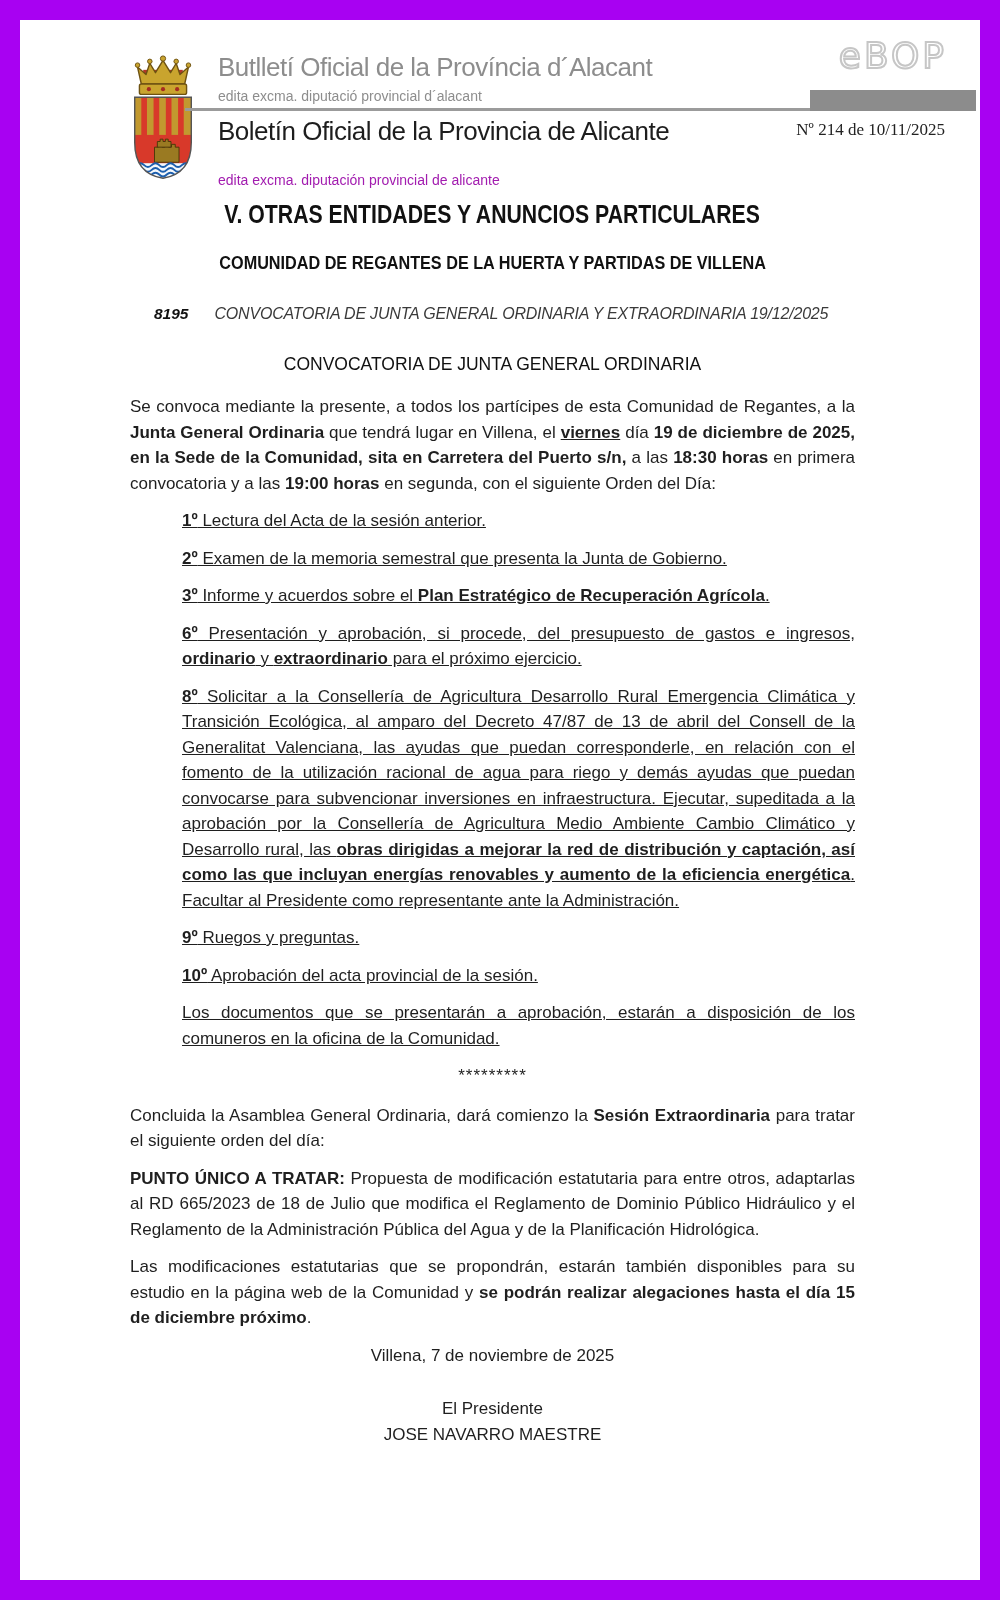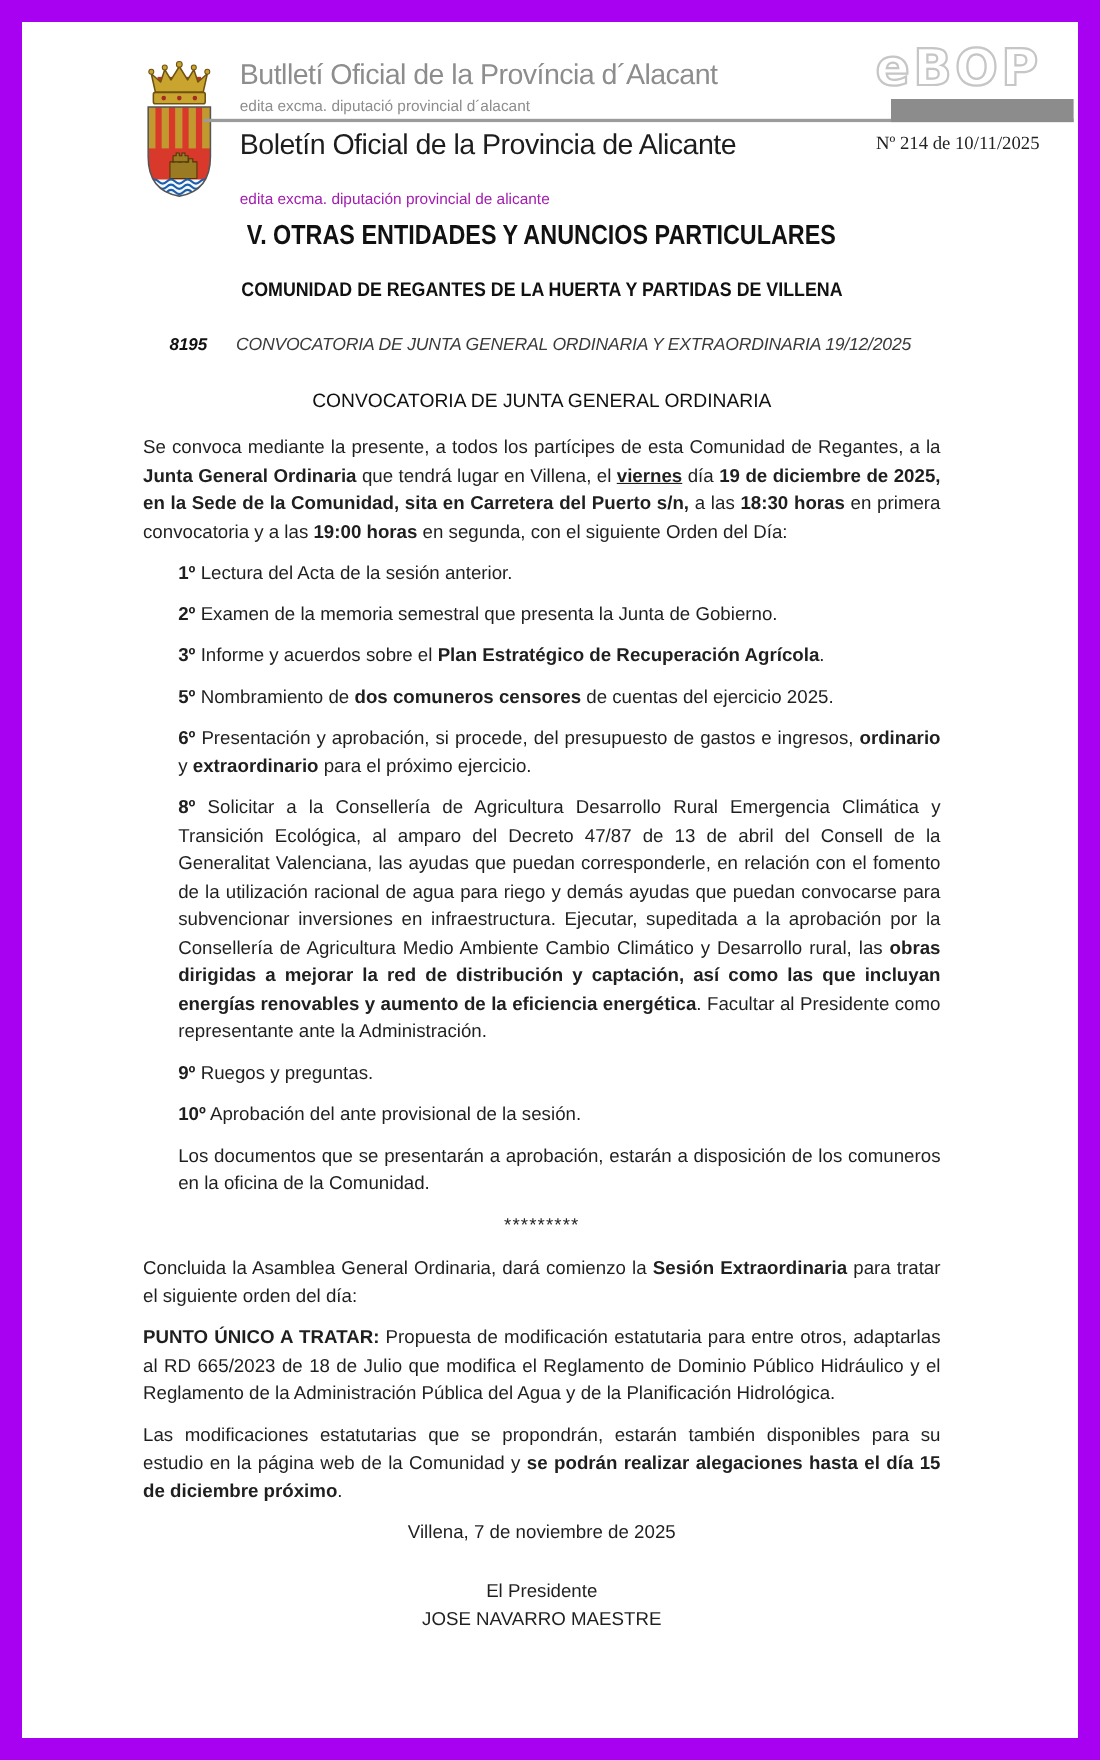--- a/index.html
+++ b/index.html
@@ -35,21 +35,21 @@
     position: absolute; left: 198px; top: 96px;
     font-size: 26px; letter-spacing: -0.5px; color: #1d1d1d; white-space: nowrap;
   }
   .mast-esp-sub {
     position: absolute; left: 198px; top: 152px;
     font-size: 14px; color: #a21caf; white-space: nowrap;
   }
   .ebop {
     position: absolute; right: 33px; top: 18px;
     font-family: "DejaVu Sans", sans-serif;
-    font-size: 46px; font-weight: 700; letter-spacing: 3px;
+    font-size: 36px; font-weight: 400; letter-spacing: 3px;
     color: #d0d0d0;
     -webkit-text-fill-color: #ffffff;
     -webkit-text-stroke: 2px #c6c6c6;
     line-height: 1;
   }
   .graybar {
     position: absolute; right: 4px; top: 70px;
     width: 166px; height: 21px; background: #8c8c8c;
   }
   .issue {
@@ -72,21 +72,21 @@
   .ann-row { margin: 31px 0 0; font-style: italic; }
   .ann-num { font-weight: bold; font-size: 15.5px; color: #111; margin-left: 24px; }
   .ann-title { margin-left: 26px; font-size: 16px; color: #3a3a3a; letter-spacing: -0.2px; }
   .doc-title {
     margin: 32px 0 0; text-align: center;
     font-size: 17.5px; font-weight: normal; line-height: 1.1; color: #111;
   }
   
   .doc-body { margin-top: 20px; font-size: 17px; line-height: 25.5px; }
   .blk { margin: 0 0 12px; text-align: justify; }
-  .blk.ind { margin-left: 32px; }
+  .blk.ind { margin-left: 52px; text-decoration: underline; }
   .blk.stars { text-align: center; margin: 6px 0 14px; letter-spacing: 1px; }
   .blk.sig-date { text-align: center; margin: 6px 0 0; }
   .blk.sig-role { text-align: center; margin: 28px 0 0; }
   .blk.sig-name { text-align: center; margin: 0; }
   .b { font-weight: bold; }
   .u { text-decoration: underline; }
 </style>
 </head>
 <body>
 
@@ -154,25 +154,24 @@
     <div class="ann-row">
       <span class="ann-num">8195</span><span class="ann-title">CONVOCATORIA DE JUNTA GENERAL ORDINARIA Y EXTRAORDINARIA 19/12/2025</span>
     </div>
     <h3 class="doc-title">CONVOCATORIA DE JUNTA GENERAL ORDINARIA</h3>
 
     <div class="doc-body">
         <p class="blk"><span>Se convoca mediante la presente, a todos los partícipes de esta Comunidad de Regantes, a la </span><span class="b">Junta General Ordinaria</span><span> que tendrá lugar en Villena, el </span><span class="b u">viernes</span><span> día </span><span class="b">19 de diciembre de 2025, en la Sede de la Comunidad, sita en Carretera del Puerto s/n,</span><span> a las </span><span class="b">18:30 horas</span><span> en primera convocatoria y a las </span><span class="b">19:00 horas</span><span> en segunda, con el siguiente Orden del Día:</span></p>
         <p class="blk ind"><span class="b">1º</span><span> Lectura del Acta de la sesión anterior.</span></p>
         <p class="blk ind"><span class="b">2º</span><span> Examen de la memoria semestral que presenta la Junta de Gobierno.</span></p>
         <p class="blk ind"><span class="b">3º</span><span> Informe y acuerdos sobre el </span><span class="b">Plan Estratégico de Recuperación Agrícola</span><span>.</span></p>
-        <p class="blk ind"><span class="b">5º</span><span> Nombramiento de </span><span class="b">dos comuneros censores</span><span> de cuentas del ejercicio 2025.</span></p>
         <p class="blk ind"><span class="b">6º</span><span> Presentación y aprobación, si procede, del presupuesto de gastos e ingresos, </span><span class="b">ordinario</span><span> y </span><span class="b">extraordinario</span><span> para el próximo ejercicio.</span></p>
         <p class="blk ind"><span class="b">8º</span><span> Solicitar a la Consellería de Agricultura Desarrollo Rural Emergencia Climática y Transición Ecológica, al amparo del Decreto 47/87 de 13 de abril del Consell de la Generalitat Valenciana, las ayudas que puedan corresponderle, en relación con el fomento de la utilización racional de agua para riego y demás ayudas que puedan convocarse para subvencionar inversiones en infraestructura. Ejecutar, supeditada a la aprobación por la Consellería de Agricultura Medio Ambiente Cambio Climático y Desarrollo rural, las </span><span class="b">obras dirigidas a mejorar la red de distribución y captación, así como las que incluyan energías renovables y aumento de la eficiencia energética</span><span>. Facultar al Presidente como representante ante la Administración.</span></p>
         <p class="blk ind"><span class="b">9º</span><span> Ruegos y preguntas.</span></p>
-        <p class="blk ind"><span class="b">10º</span><span> Aprobación del ante provisional de la sesión.</span></p>
+        <p class="blk ind"><span class="b">10º</span><span> Aprobación del acta provincial de la sesión.</span></p>
         <p class="blk ind"><span>Los documentos que se presentarán a aprobación, estarán a disposición de los comuneros en la oficina de la Comunidad.</span></p>
         <p class="blk stars"><span>*********</span></p>
         <p class="blk"><span>Concluida la Asamblea General Ordinaria, dará comienzo la </span><span class="b">Sesión Extraordinaria</span><span> para tratar el siguiente orden del día:</span></p>
         <p class="blk"><span class="b">PUNTO ÚNICO A TRATAR:</span><span> Propuesta de modificación estatutaria para entre otros, adaptarlas al RD 665/2023 de 18 de Julio que modifica el Reglamento de Dominio Público Hidráulico y el Reglamento de la Administración Pública del Agua y de la Planificación Hidrológica.</span></p>
         <p class="blk"><span>Las modificaciones estatutarias que se propondrán, estarán también disponibles para su estudio en la página web de la Comunidad y </span><span class="b">se podrán realizar alegaciones hasta el día 15 de diciembre próximo</span><span>.</span></p>
         <p class="blk sig-date"><span>Villena, 7 de noviembre de 2025</span></p>
         <p class="blk sig-role"><span>El Presidente</span></p>
         <p class="blk sig-name"><span>JOSE NAVARRO MAESTRE</span></p>
       </div>
   </main>

